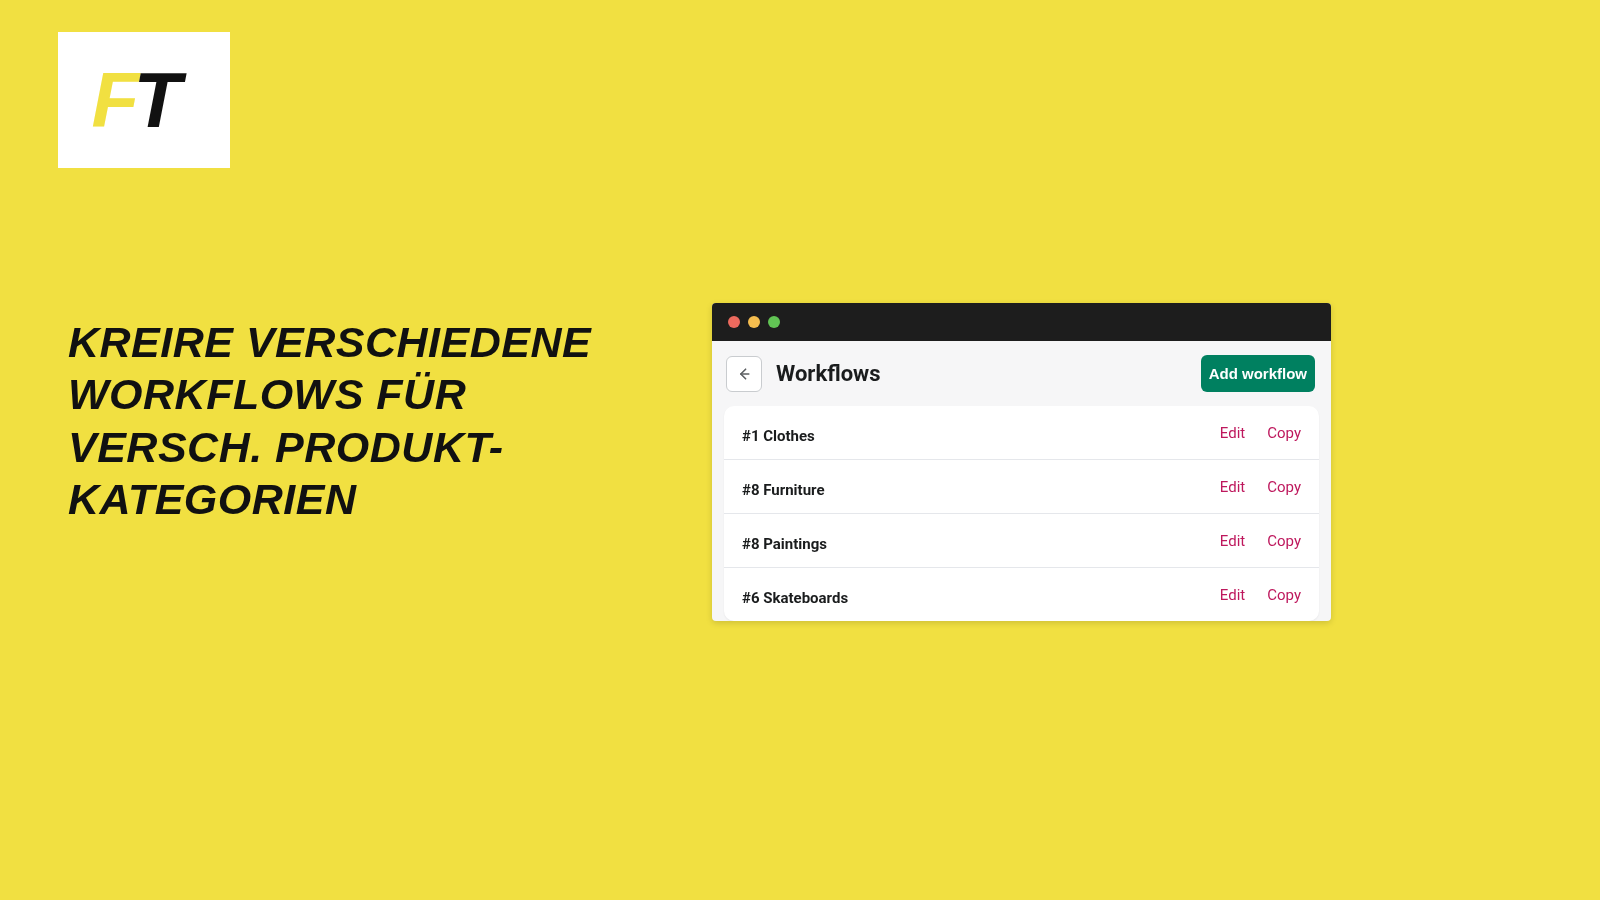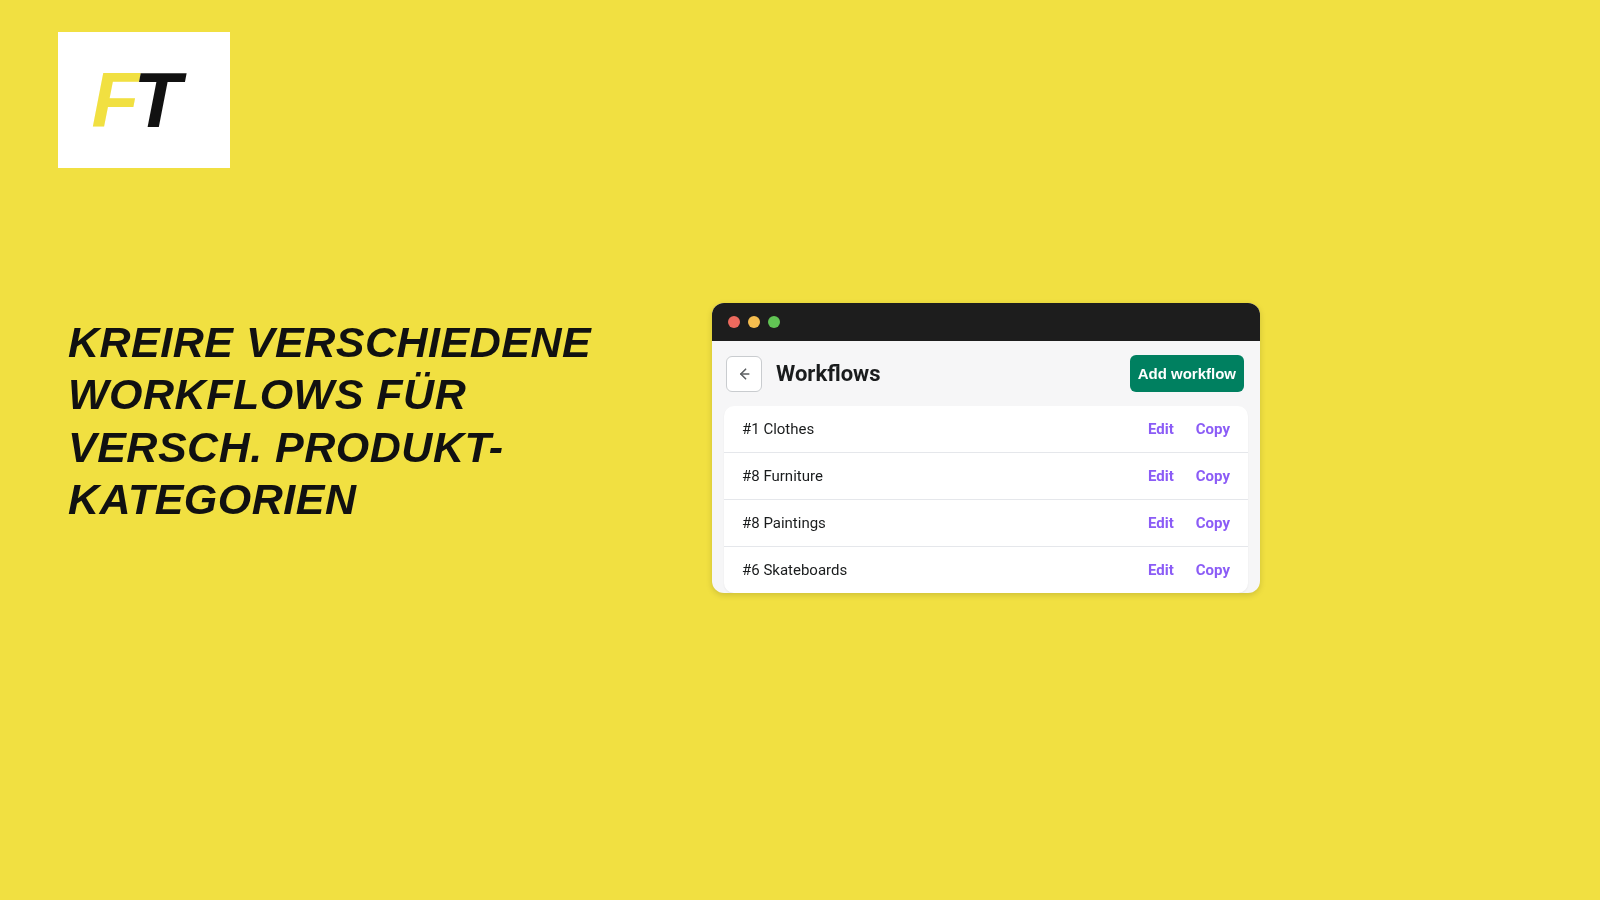--- a/index.html
+++ b/index.html
@@ -67,22 +67,22 @@
     letter-spacing: 0.5px;
     color: #111111;
     text-transform: uppercase;
   }
 
   
   .window {
     position: absolute;
     left: 712px;
     top: 303px;
-    width: 548px;
-    border-radius: 12px;
+    width: 619px;
+    border-radius: 4px;
     overflow: hidden;
     box-shadow: 0 2px 6px rgba(0,0,0,0.15);
     background: #f6f6f7;
   }
   .titlebar {
     height: 38px;
     background: #1d1d1d;
     display: flex;
     align-items: center;
     padding-left: 16px;
@@ -135,25 +135,25 @@
   }
   .row {
     display: flex;
     align-items: center;
     justify-content: space-between;
     padding: 14px 18px;
     border-bottom: 1px solid #e5e7eb;
     font-size: 15px;
   }
   .row:last-child { border-bottom: none; }
-  .row-name { color: #1a1c1d; font-weight: 400; }
+  .row-name { color: #1a1c1d; font-weight: 700; margin-top: 7px; }
   .row-actions { display: flex; gap: 22px; }
   .link {
-    color: #8b5cf6;
-    font-weight: 700;
+    color: #be185d;
+    font-weight: 400;
     cursor: pointer;
   }
 </style>
 </head>
 <body>
 
 <div class="logo-box">
   <div class="logo-ft">
     <span class="logo-f">F</span>
     <span class="logo-t">T</span>

